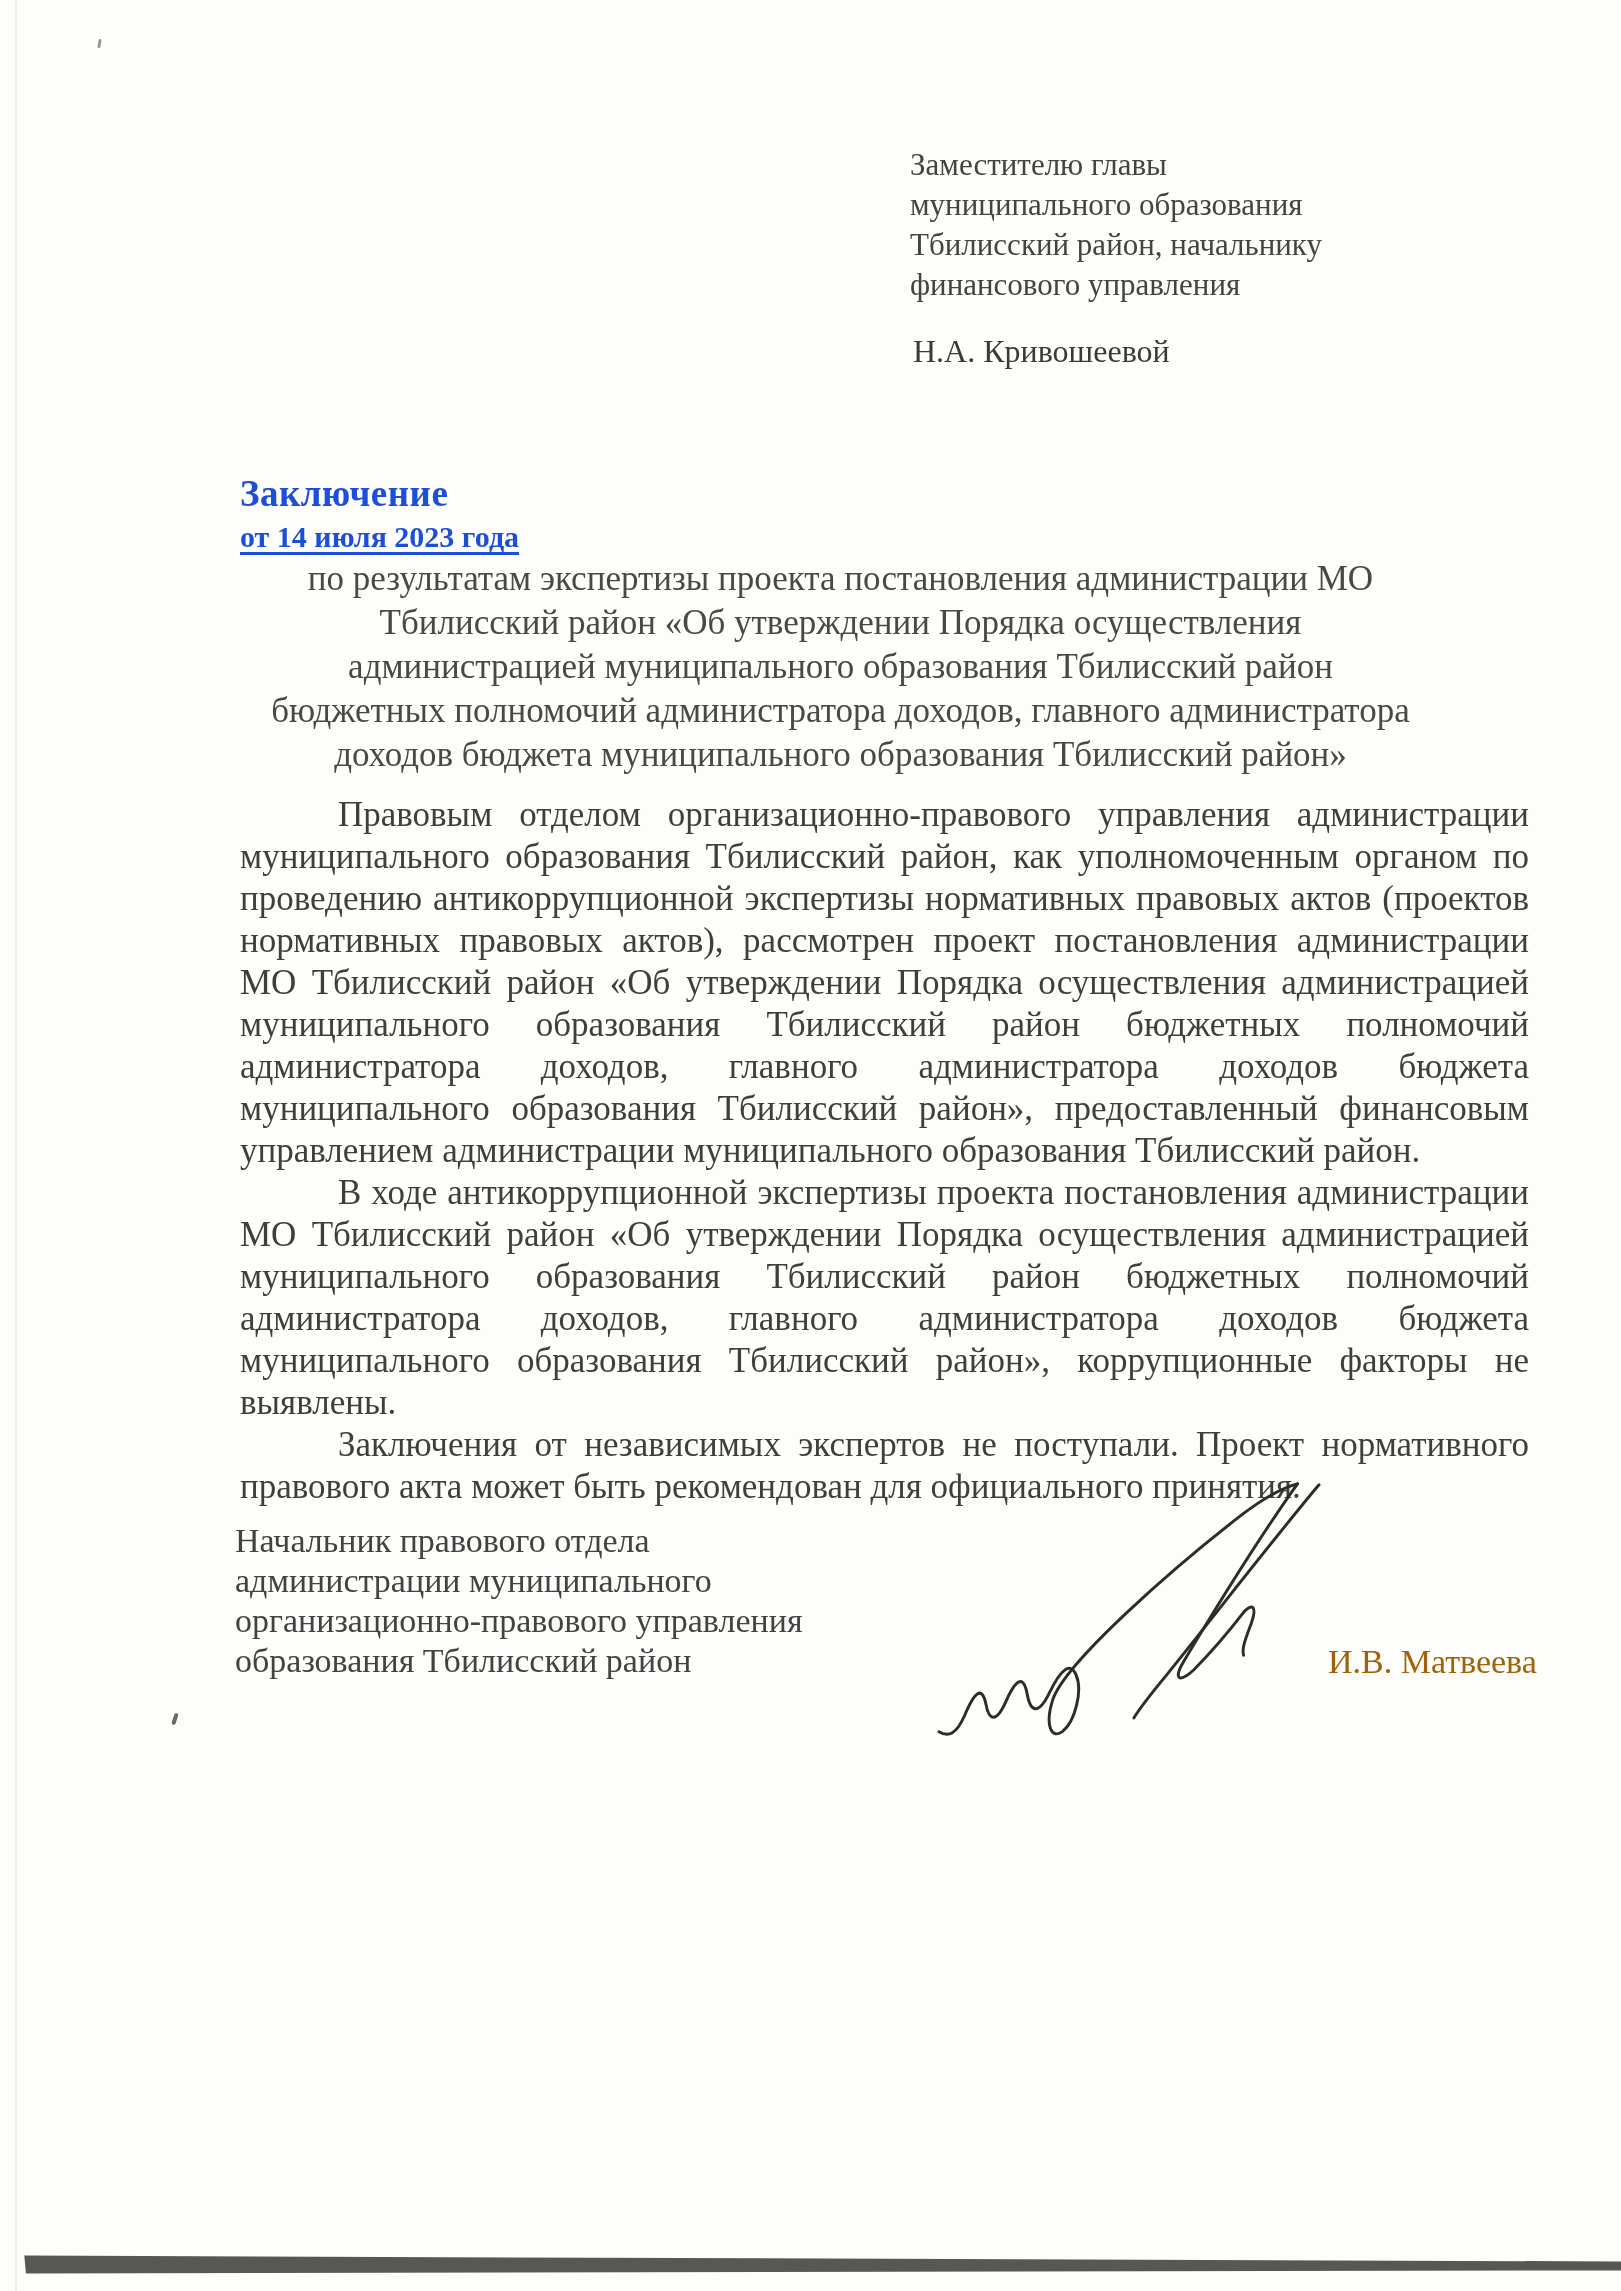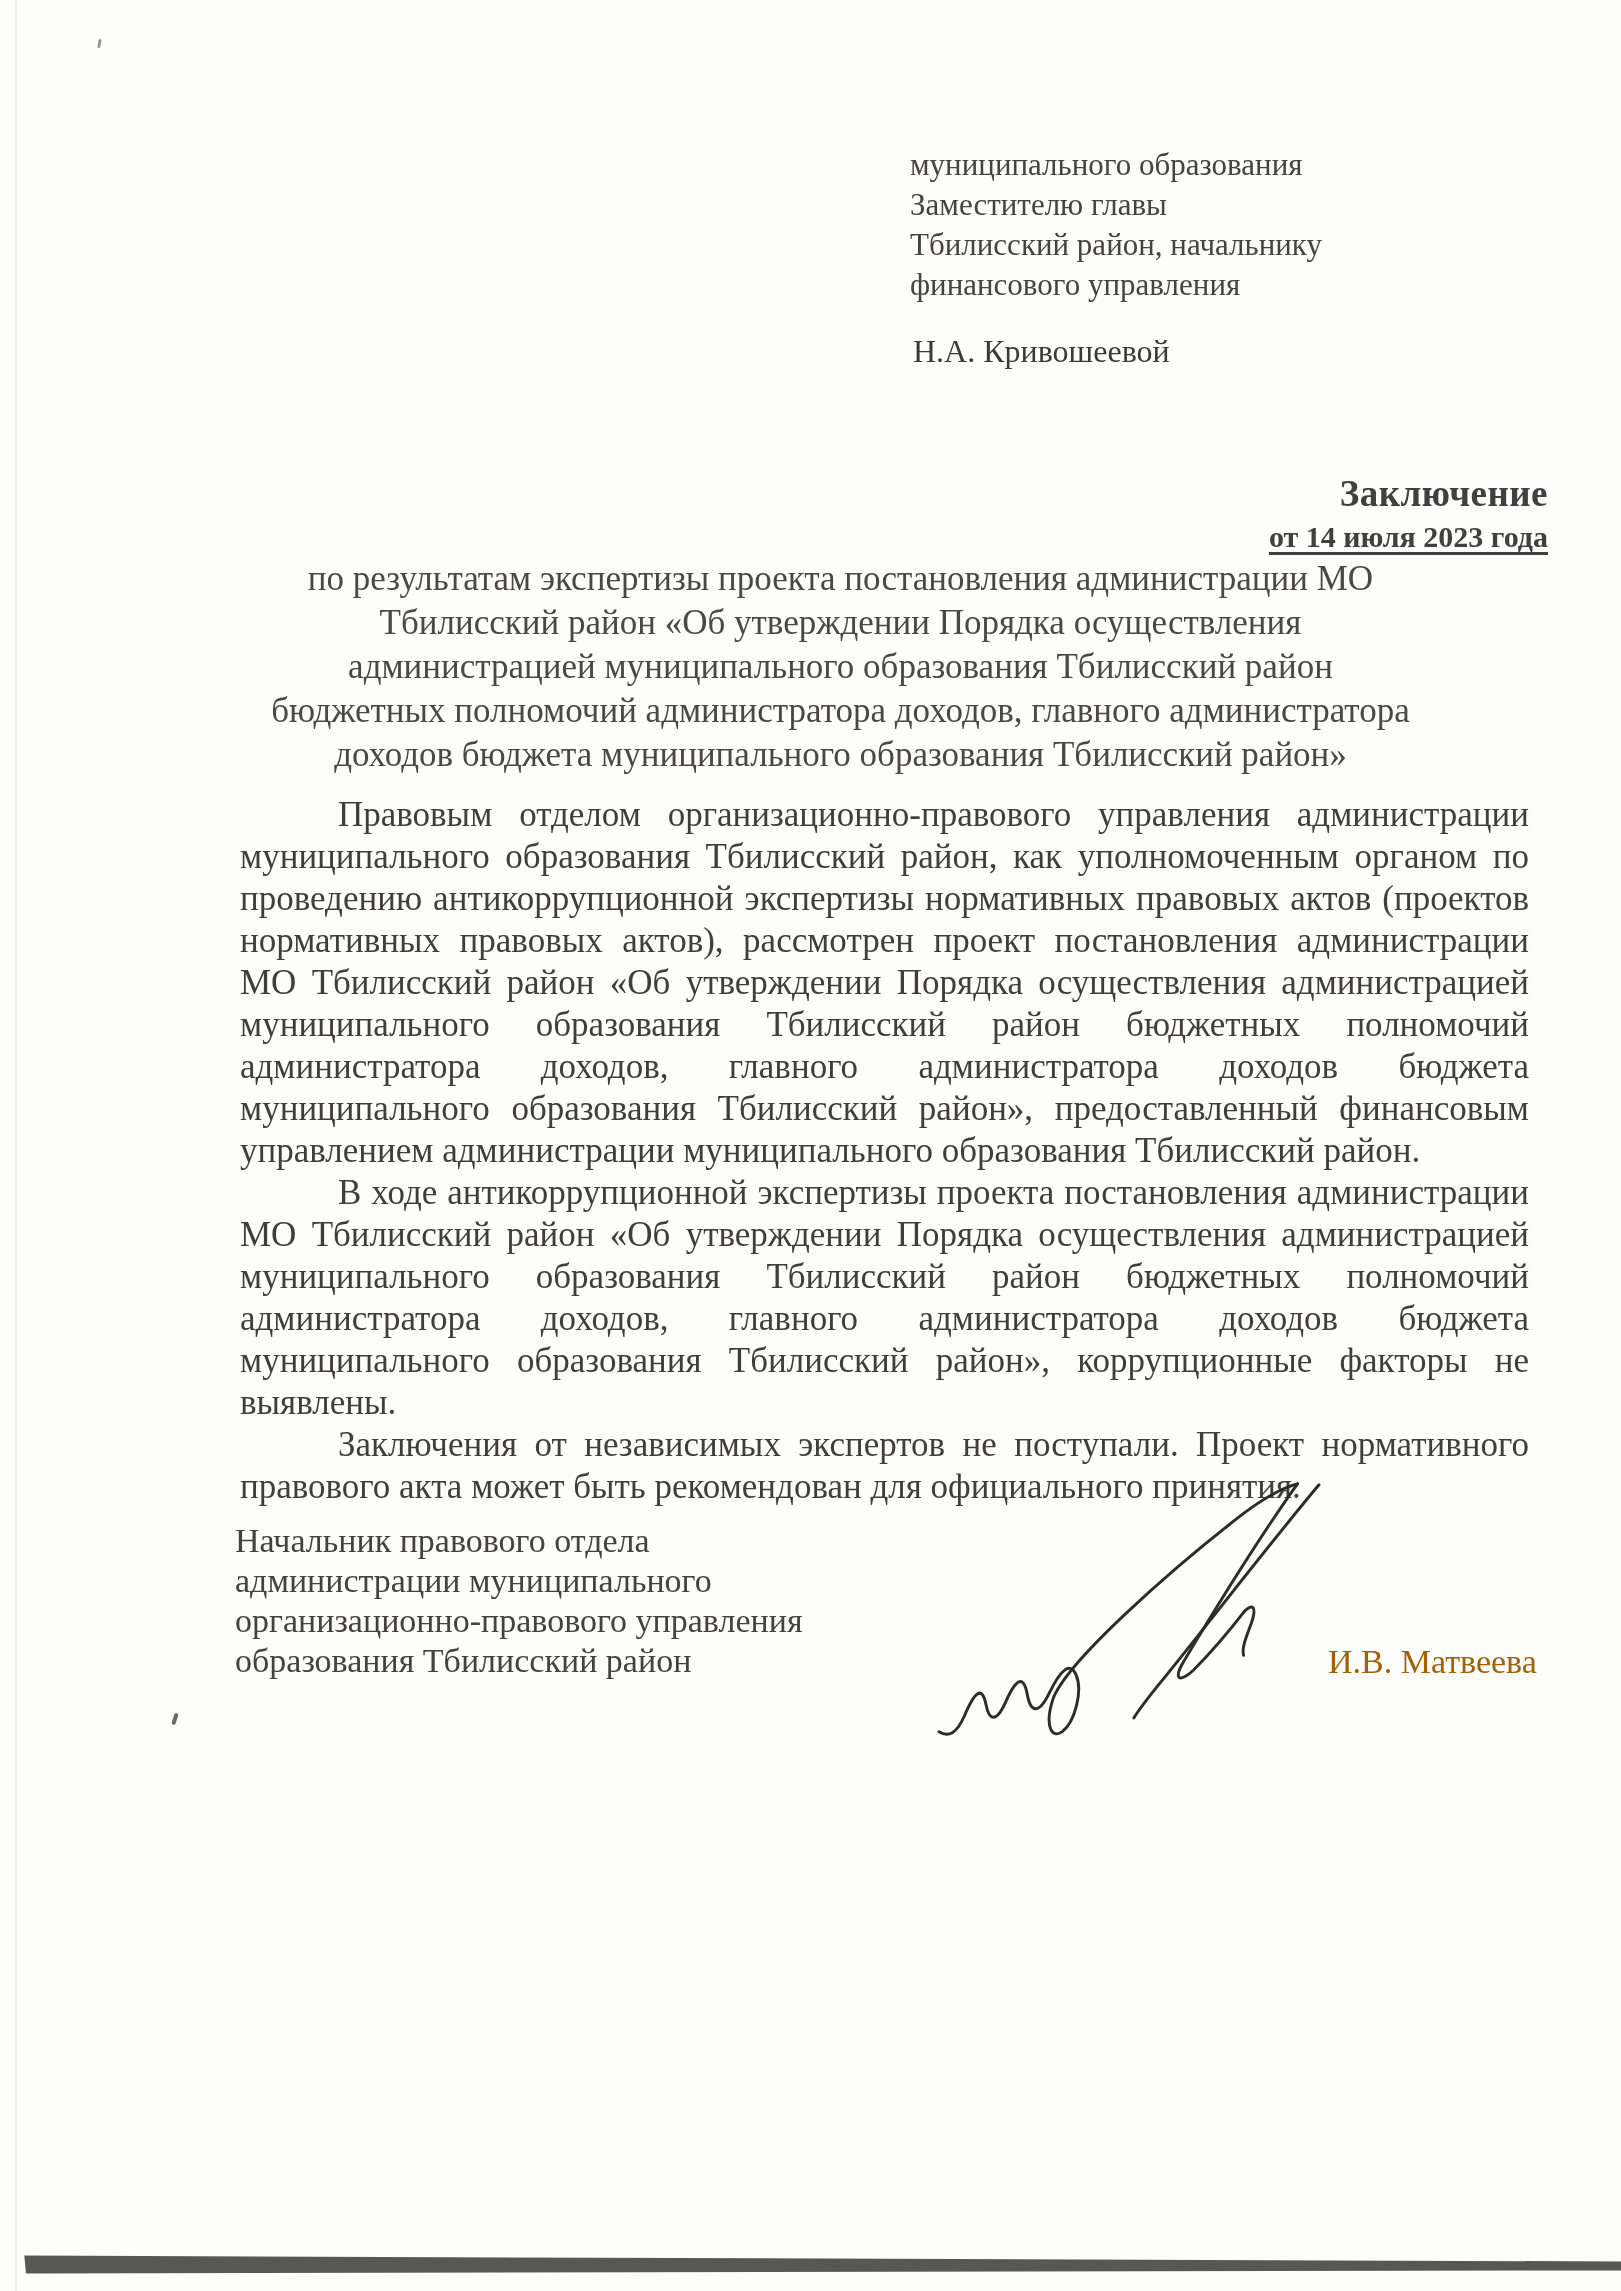--- a/index.html
+++ b/index.html
@@ -36,23 +36,23 @@
     position: absolute;
     left: 913px; top: 333px;
     font-size: 32px;
     color: #3c3a37;
     white-space: nowrap;
   }
   .title-bold {
     position: absolute;
     left: 240px; top: 472px;
     width: 1308px;
-    text-align: right;
+    text-align: left;
     font-weight: bold;
-    color: #404040;
+    color: #1d4ed8;
   }
   .title-heading {
     font-size: 37px;
     line-height: 43px;
     letter-spacing: 0.5px;
   }
   .title-date {
     font-size: 30px;
     line-height: 43px;
     text-decoration: underline;
@@ -128,22 +128,22 @@
 </style>
 </head>
 <body>
 
 <div class="page">
 
   <div class="crease"></div>
   <div class="speck-2"></div>
 
   <div class="addressee">
+    <div>Заместителю главы</div>
     <div>муниципального образования</div>
-    <div>Заместителю главы</div>
     <div>Тбилисский район, начальнику</div>
     <div>финансового управления</div>
   </div>
 
   <div class="recipient-name">Н.А. Кривошеевой</div>
 
   <div class="title-bold">
     <div class="title-heading">Заключение</div>
     <div class="title-date">от 14 июля 2023 года</div>
   </div>

